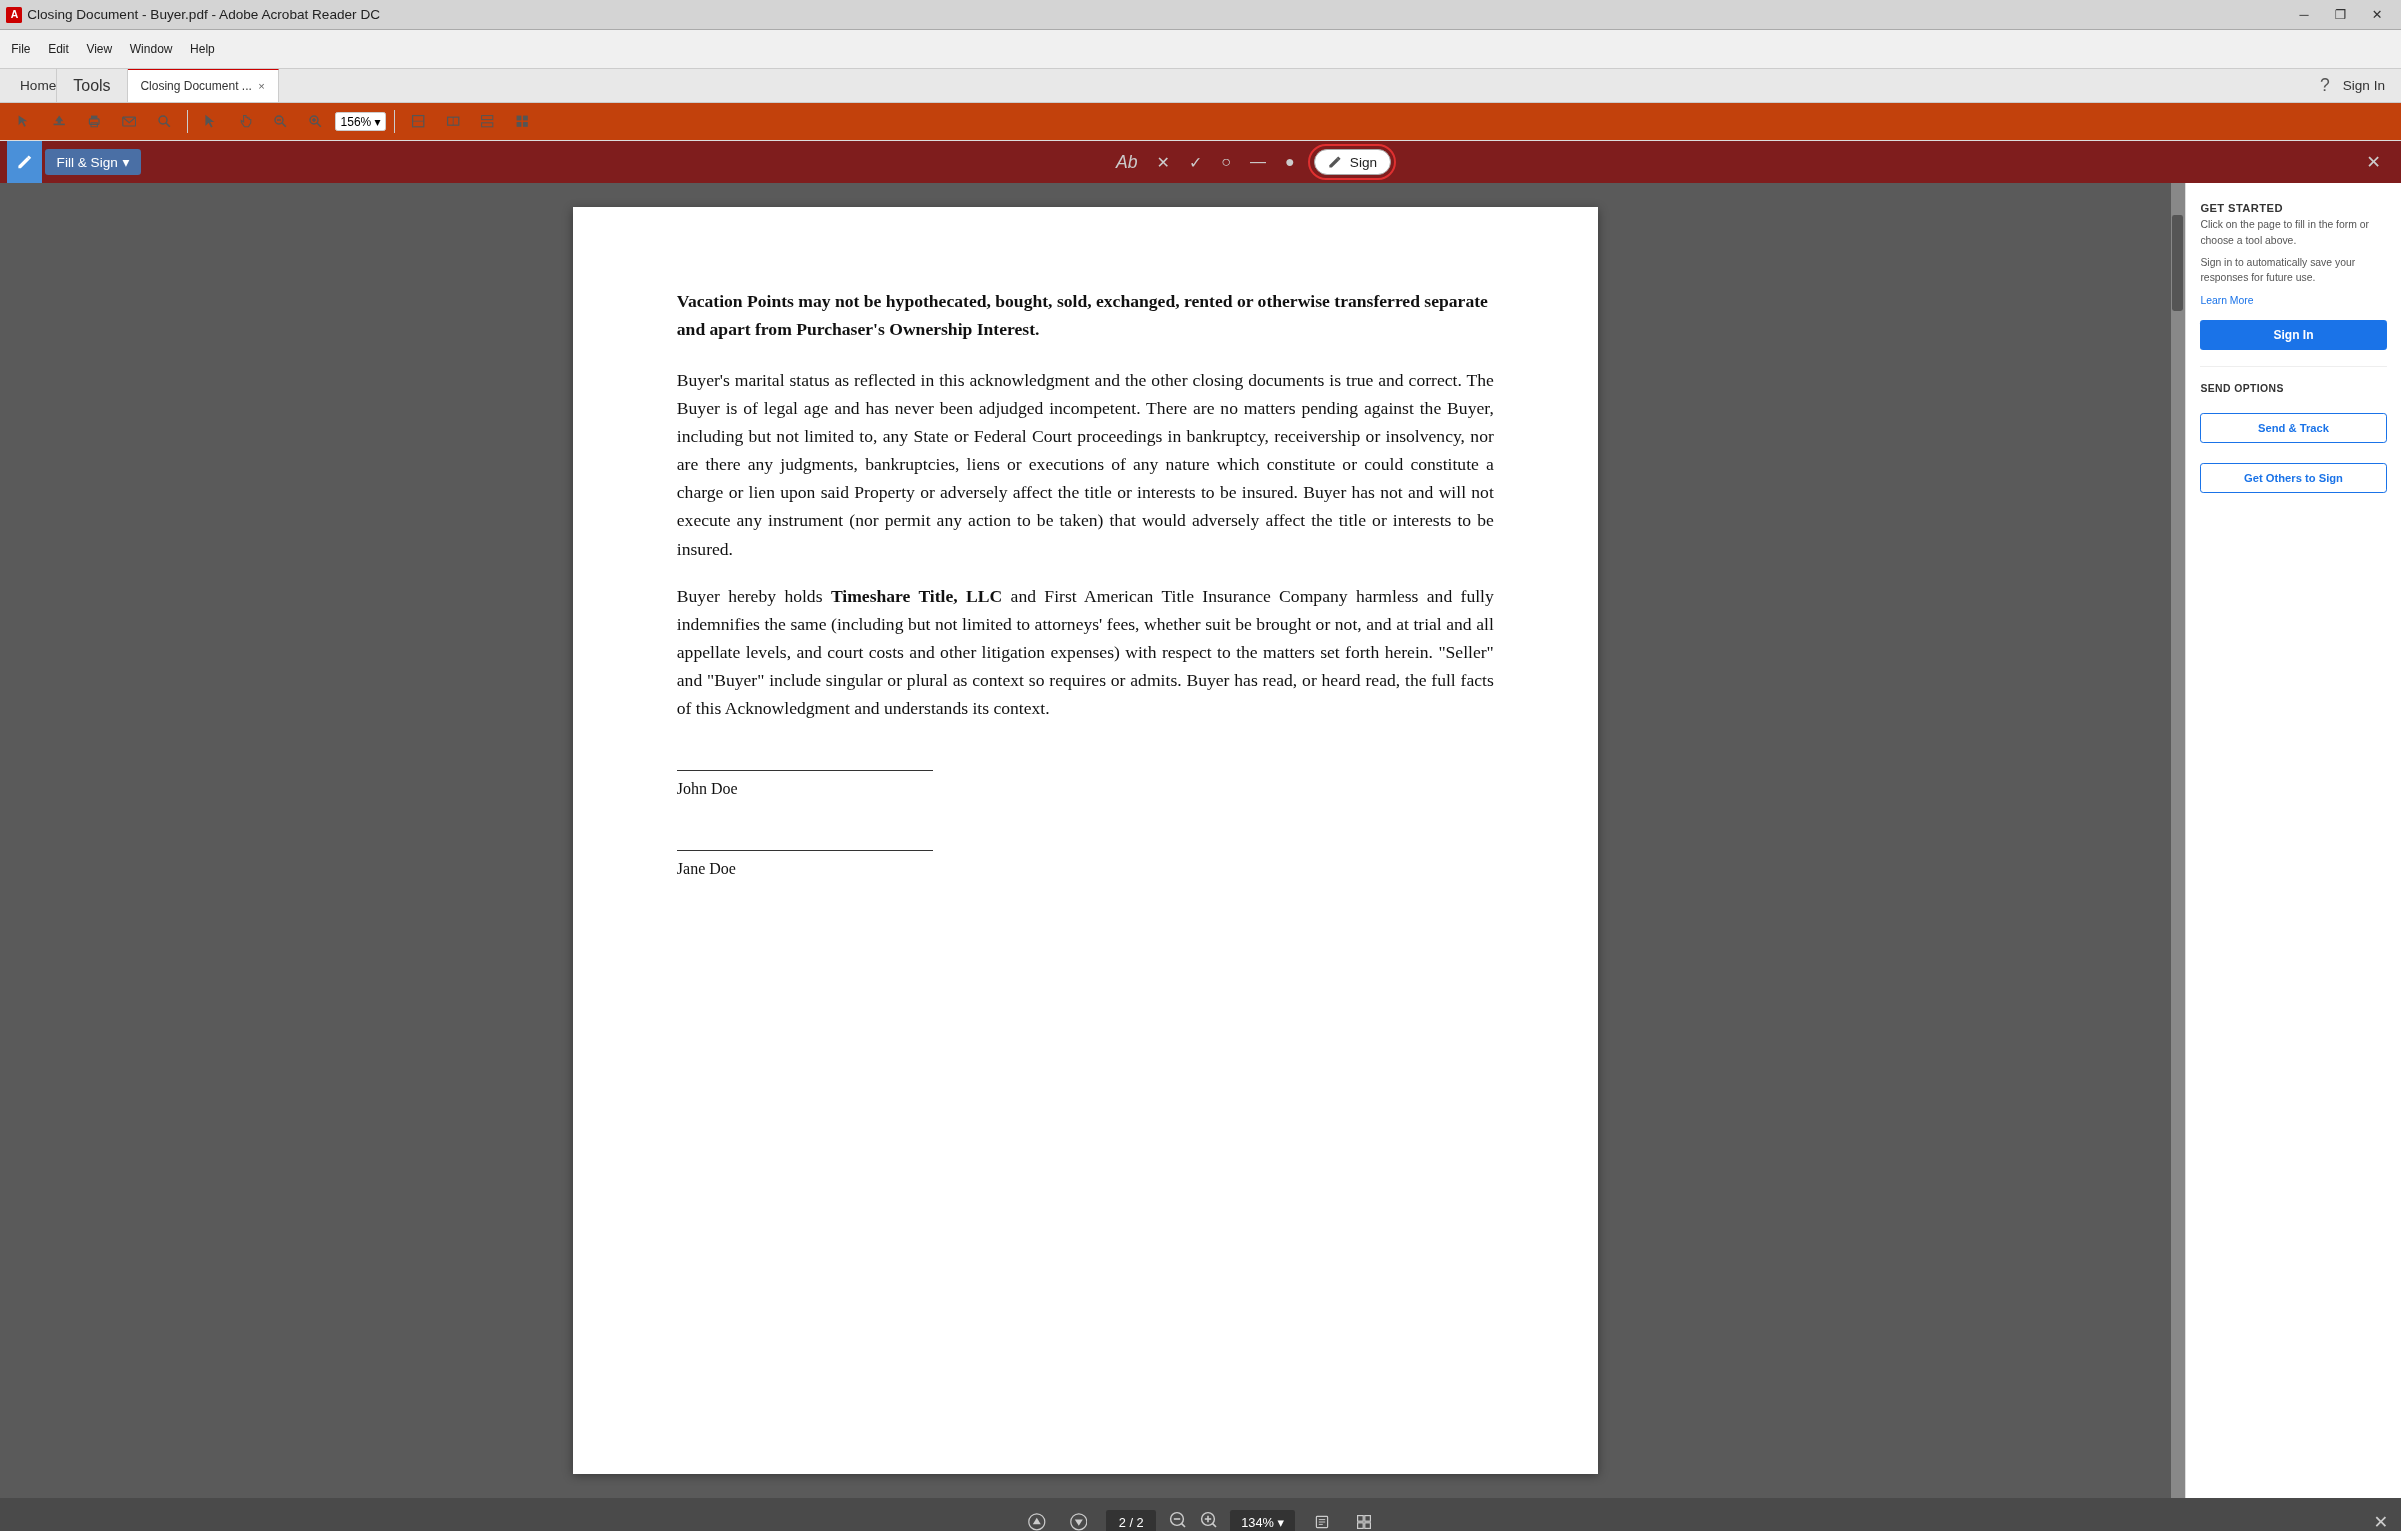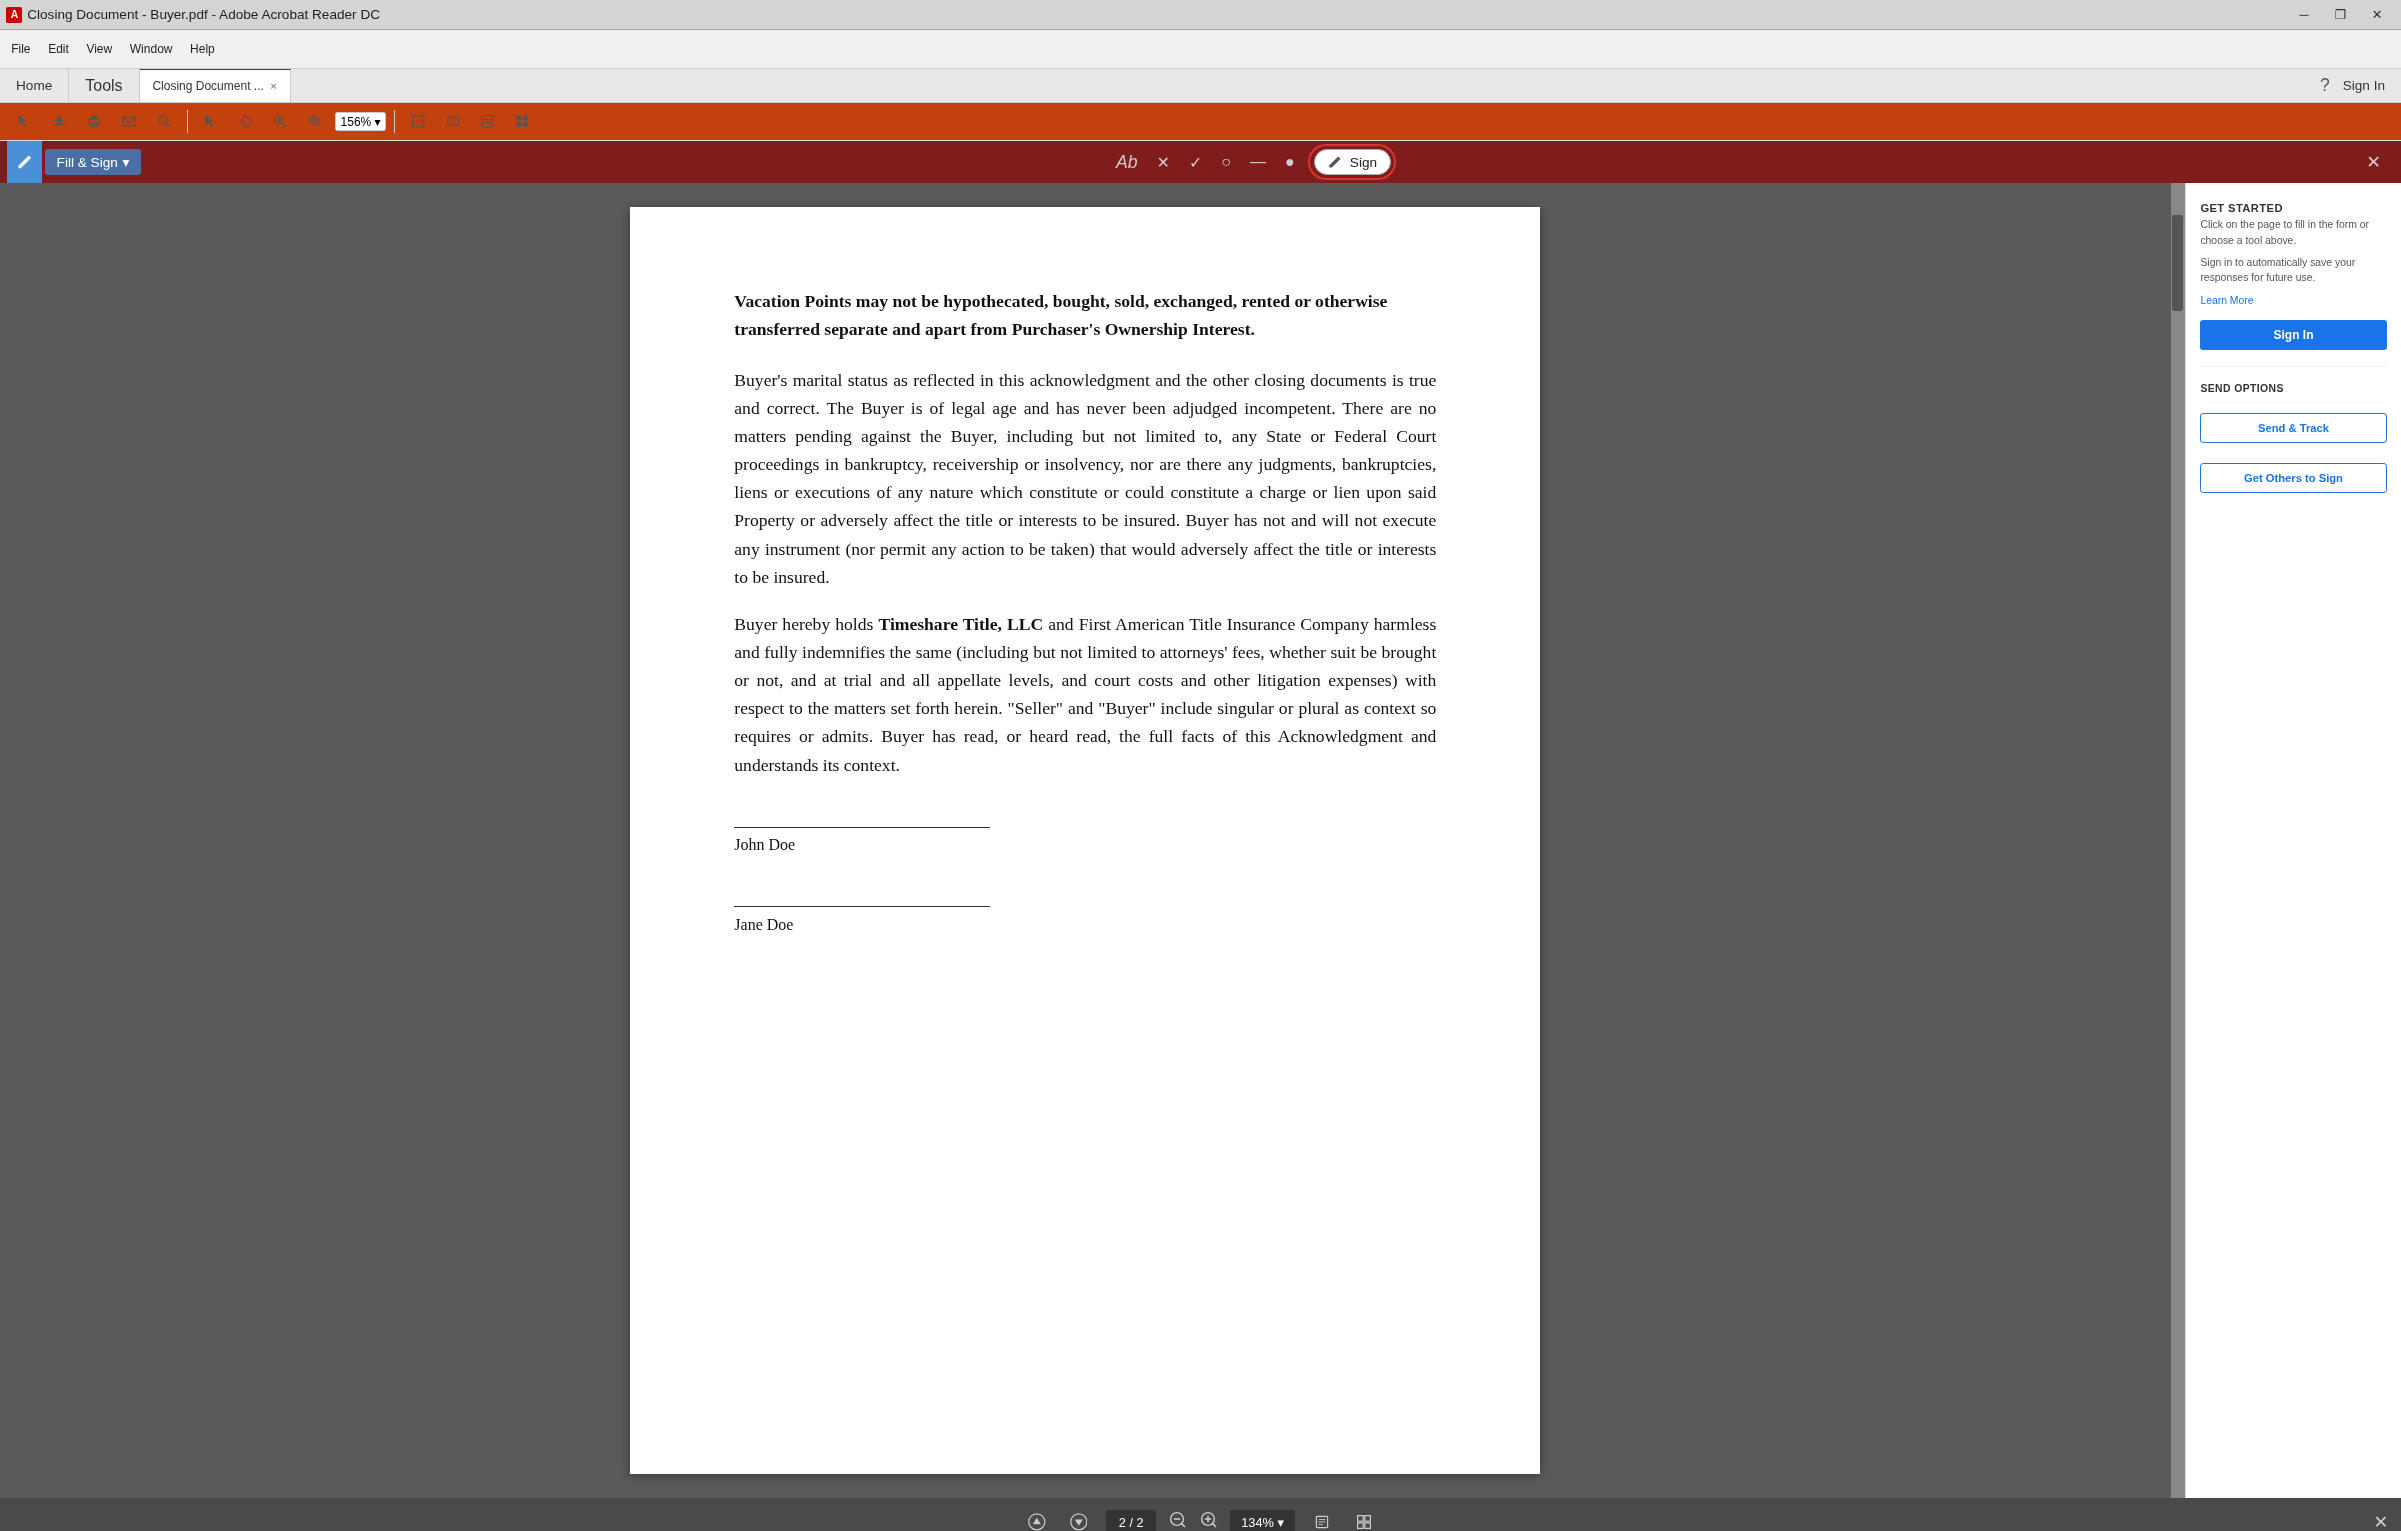--- a/index.html
+++ b/index.html
@@ -35,27 +35,28 @@
     
     .tab-bar {
       background: #e8e8e8;
       height: 34px;
       display: flex;
       align-items: stretch;
       border-bottom: 0.8px solid #ccc;
       position: relative;
     }
     .tab-home {
-      padding: 0 16px;
+      padding: 0 0;
       display: flex;
       align-items: center;
       font-size: 13.6px;
       color: #333;
       cursor: pointer;
       border-right: 0.8px solid #ccc;
+      margin-left: 20px;
     }
     .tab-tools {
       padding: 0 16px;
       display: flex;
       align-items: center;
       font-size: 16px;
       color: #333;
       cursor: pointer;
       border-right: 0.8px solid #ccc;
     }
@@ -194,21 +195,21 @@
       flex: 1;
       background: #5a5a5a;
       display: flex;
       flex-direction: column;
       align-items: center;
       overflow: hidden;
       position: relative;
     }
     .pdf-page {
       background: white;
-      width: 910px;
+      width: 1025px;
       min-height: 1201px;
       margin: 24px auto;
       padding: 80px 104px;
       box-shadow: 0 1.6px 9.6px rgba(0,0,0,0.4);
       font-family: 'Times New Roman', Times, serif;
       font-size: 17.6px;
       line-height: 1.6;
       color: #111;
       position: relative;
     }

